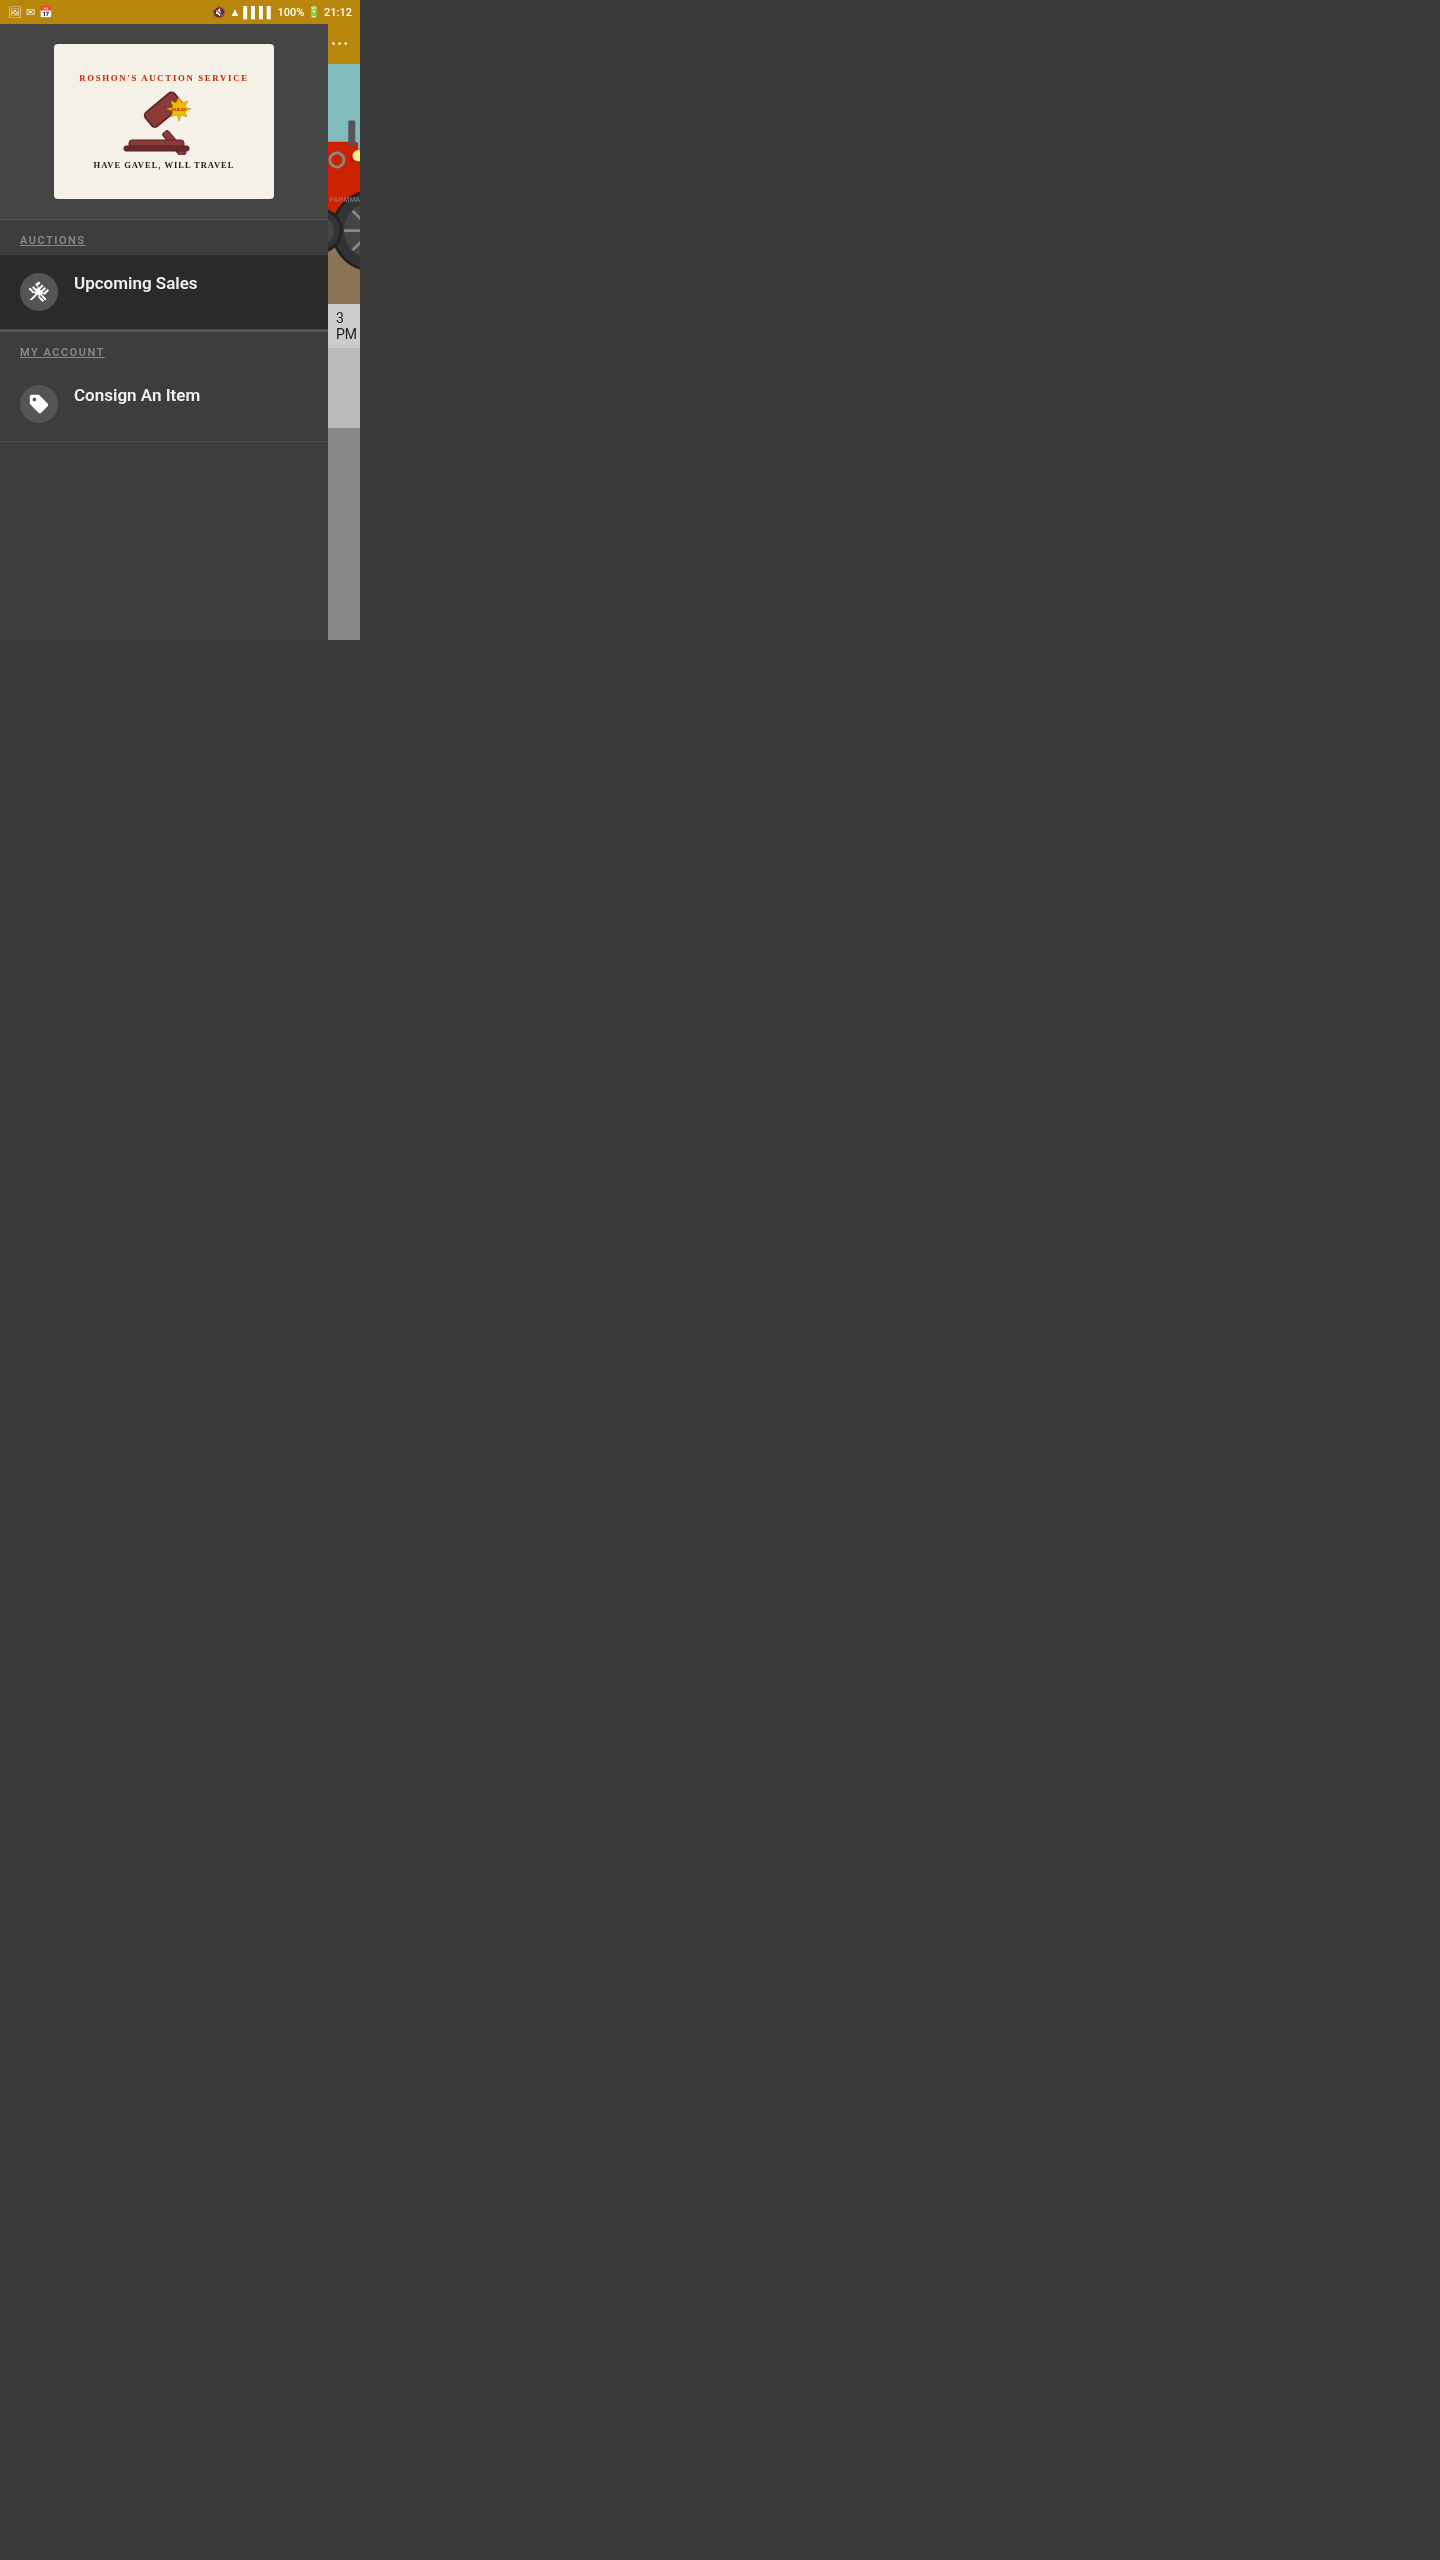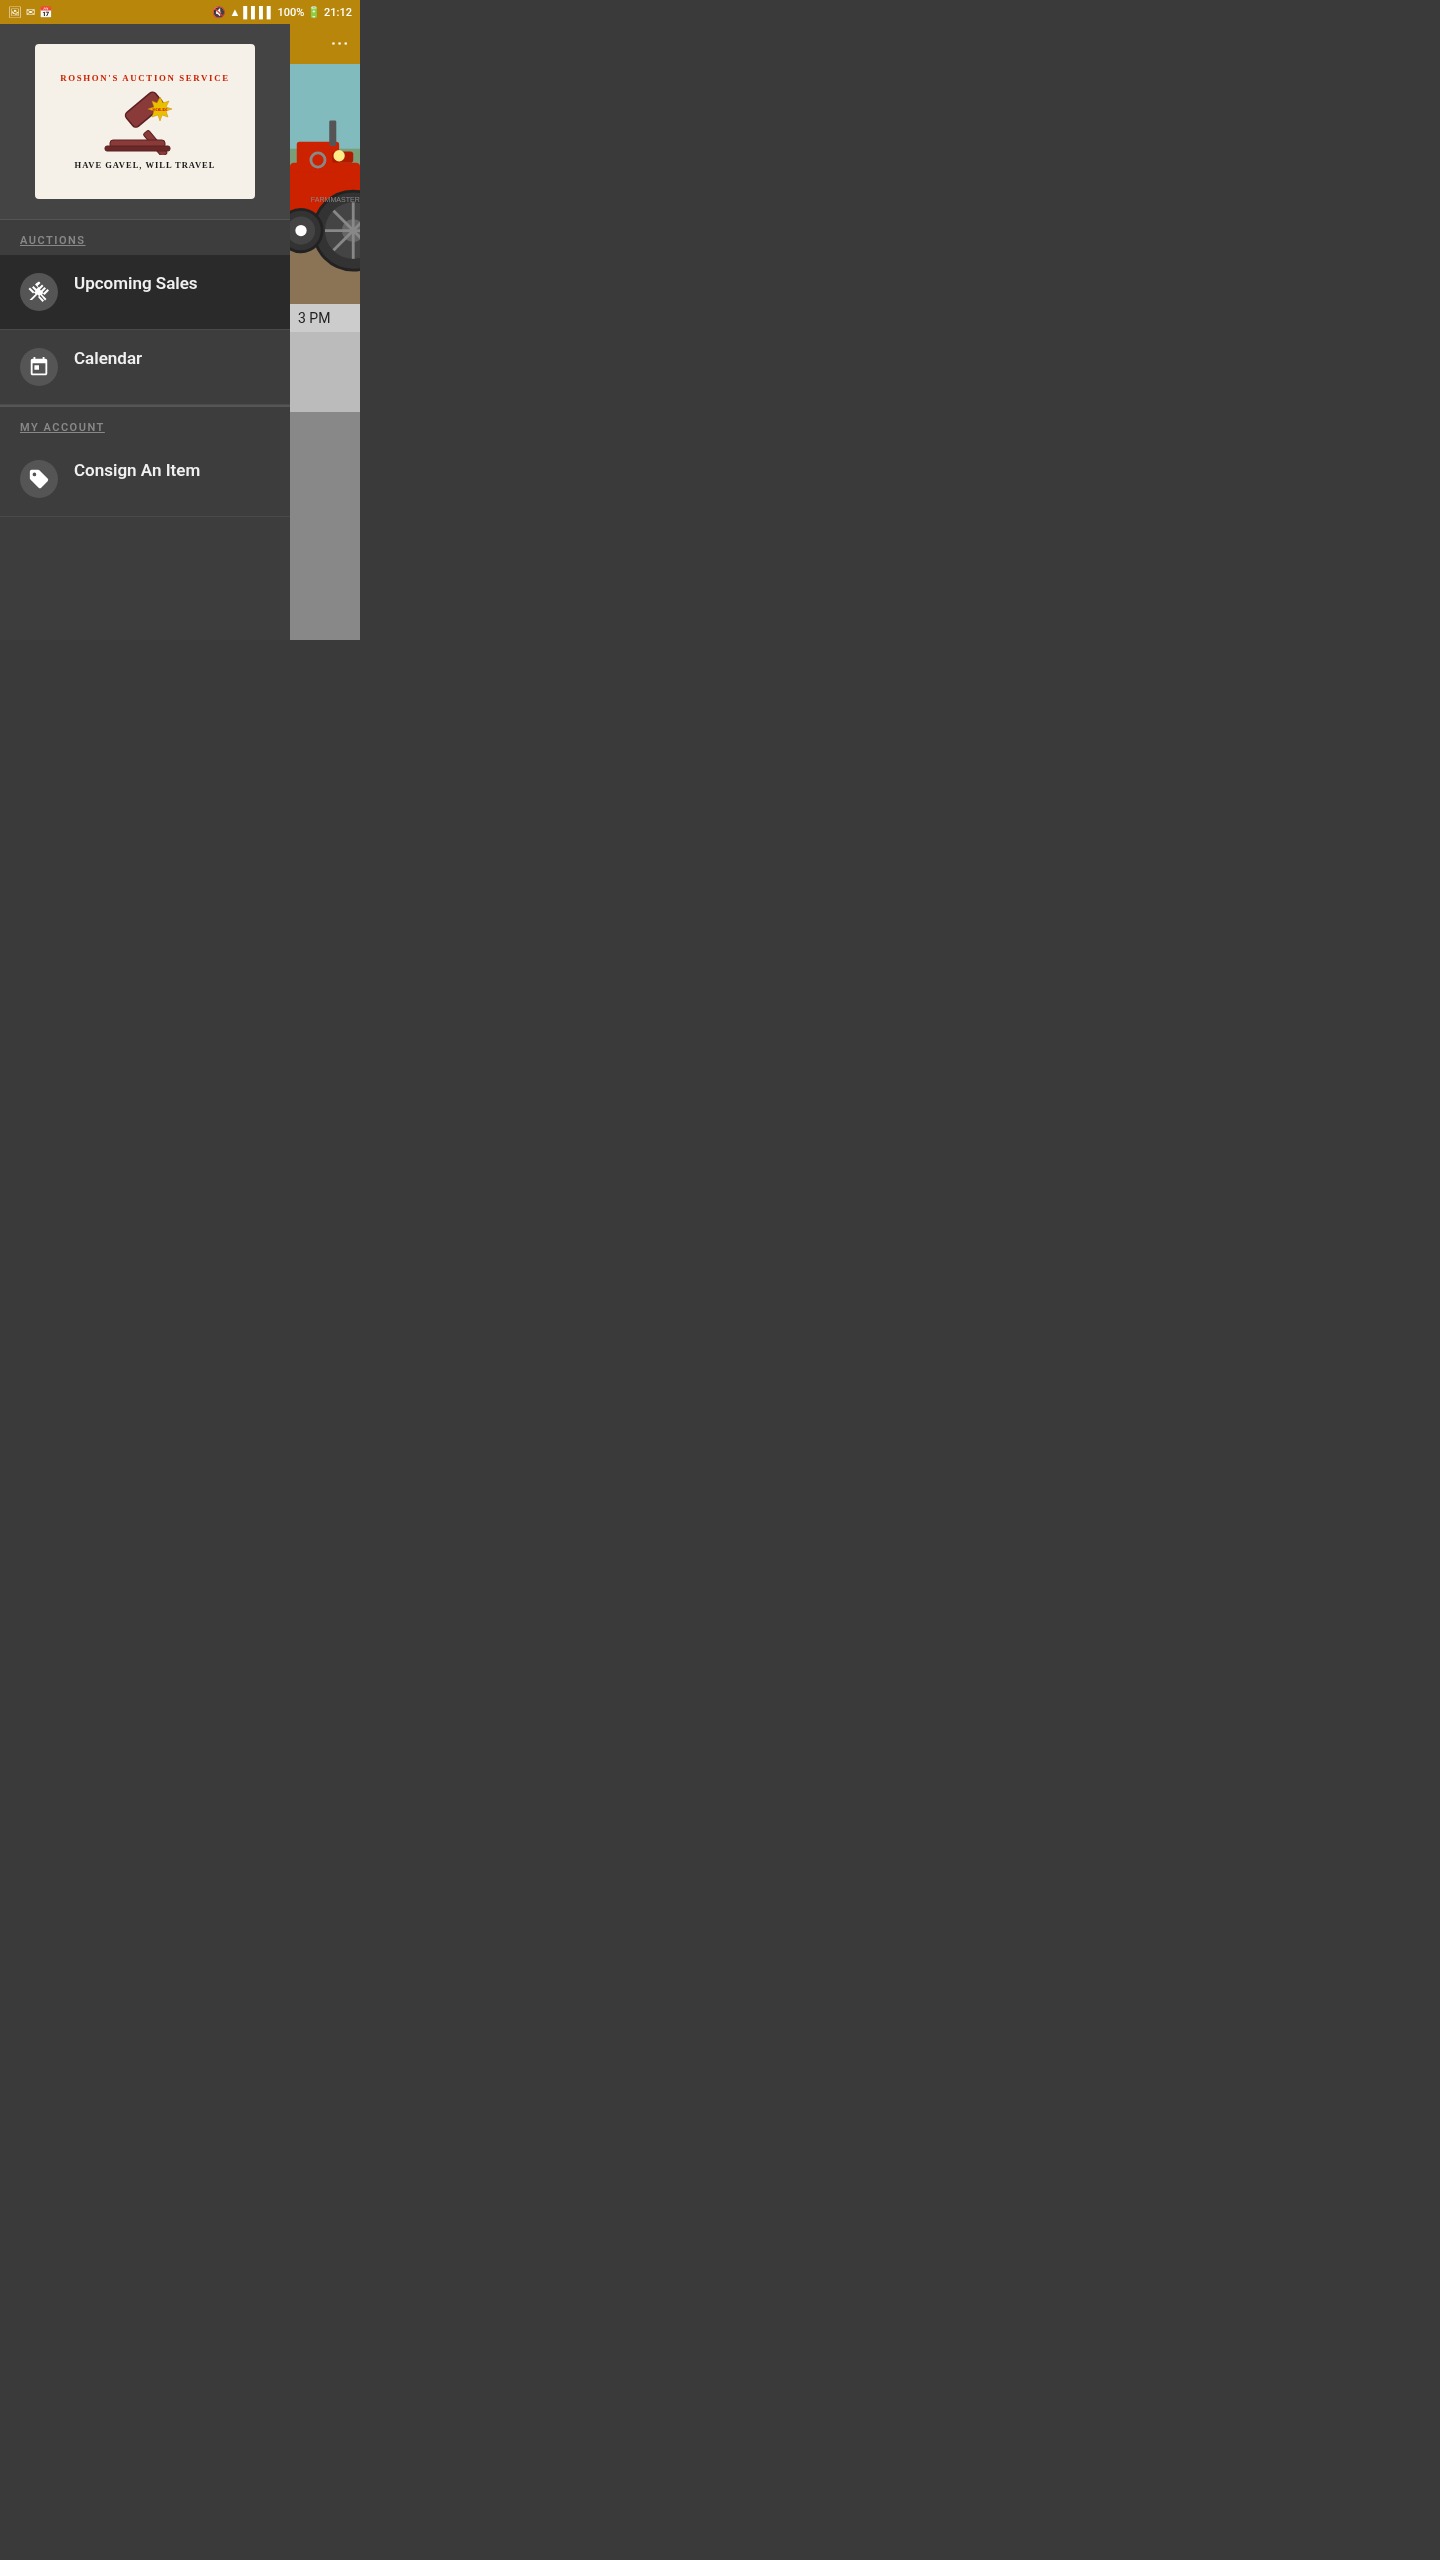--- a/index.html
+++ b/index.html
@@ -46,21 +46,21 @@
     
     .main-layout {
       display: flex;
       width: 100%;
       height: calc(100% - 24px);
       position: relative;
     }
 
     
     .drawer {
-      width: 290px;
+      width: 328px;
       height: 100%;
       background: #3d3d3d;
       flex-shrink: 0;
       overflow-y: auto;
       z-index: 5;
     }
 
     .drawer-logo {
       width: 100%;
       background: #444;
@@ -282,28 +282,20 @@
     <div class="menu-item active">
       <div class="menu-icon gavel-icon-wrap">
         <svg width="24" height="24" viewBox="0 0 24 24" fill="white" xmlns="http://www.w3.org/2000/svg">
           <path d="M9.5 3L8 4.5l3 3-1.5 1.5-3-3L5 7.5l3.5 3.5-1 1L3 7.5 1.5 9 6 13.5l1-1 1.5 1.5-6 6H5l5.5-5.5 1.5 1.5-1 1L15.5 22l1.5-1.5-4.5-4.5 1-1L18 20.5 19.5 19l-4.5-4.5 1-1 1.5 1.5 4.5-4.5L20.5 9l-4 4-1-1L19 8.5 17.5 7l-3.5 3.5-1-1L16.5 6 15 4.5l-3 3-1.5-1.5 3-3L12 1.5 9.5 3z"></path>
         </svg>
       </div>
       <span class="menu-item-label">Upcoming Sales</span>
     </div>
 
 
-    <div class="menu-item">
-      <div class="menu-icon">
-        <svg width="22" height="22" viewBox="0 0 24 24" fill="white" xmlns="http://www.w3.org/2000/svg">
-          <path d="M19 3h-1V1h-2v2H8V1H6v2H5c-1.1 0-2 .9-2 2v14c0 1.1.9 2 2 2h14c1.1 0 2-.9 2-2V5c0-1.1-.9-2-2-2zm0 16H5V8h14v11zM7 10h5v5H7z"></path>
-        </svg>
-      </div>
-      <span class="menu-item-label">Calendar</span>
-    </div>
 
     <div class="section-divider"></div>
 
     <div class="section-header">
       <span>MY ACCOUNT</span>
     </div>
 
 
     <div class="menu-item">
       <div class="menu-icon">

